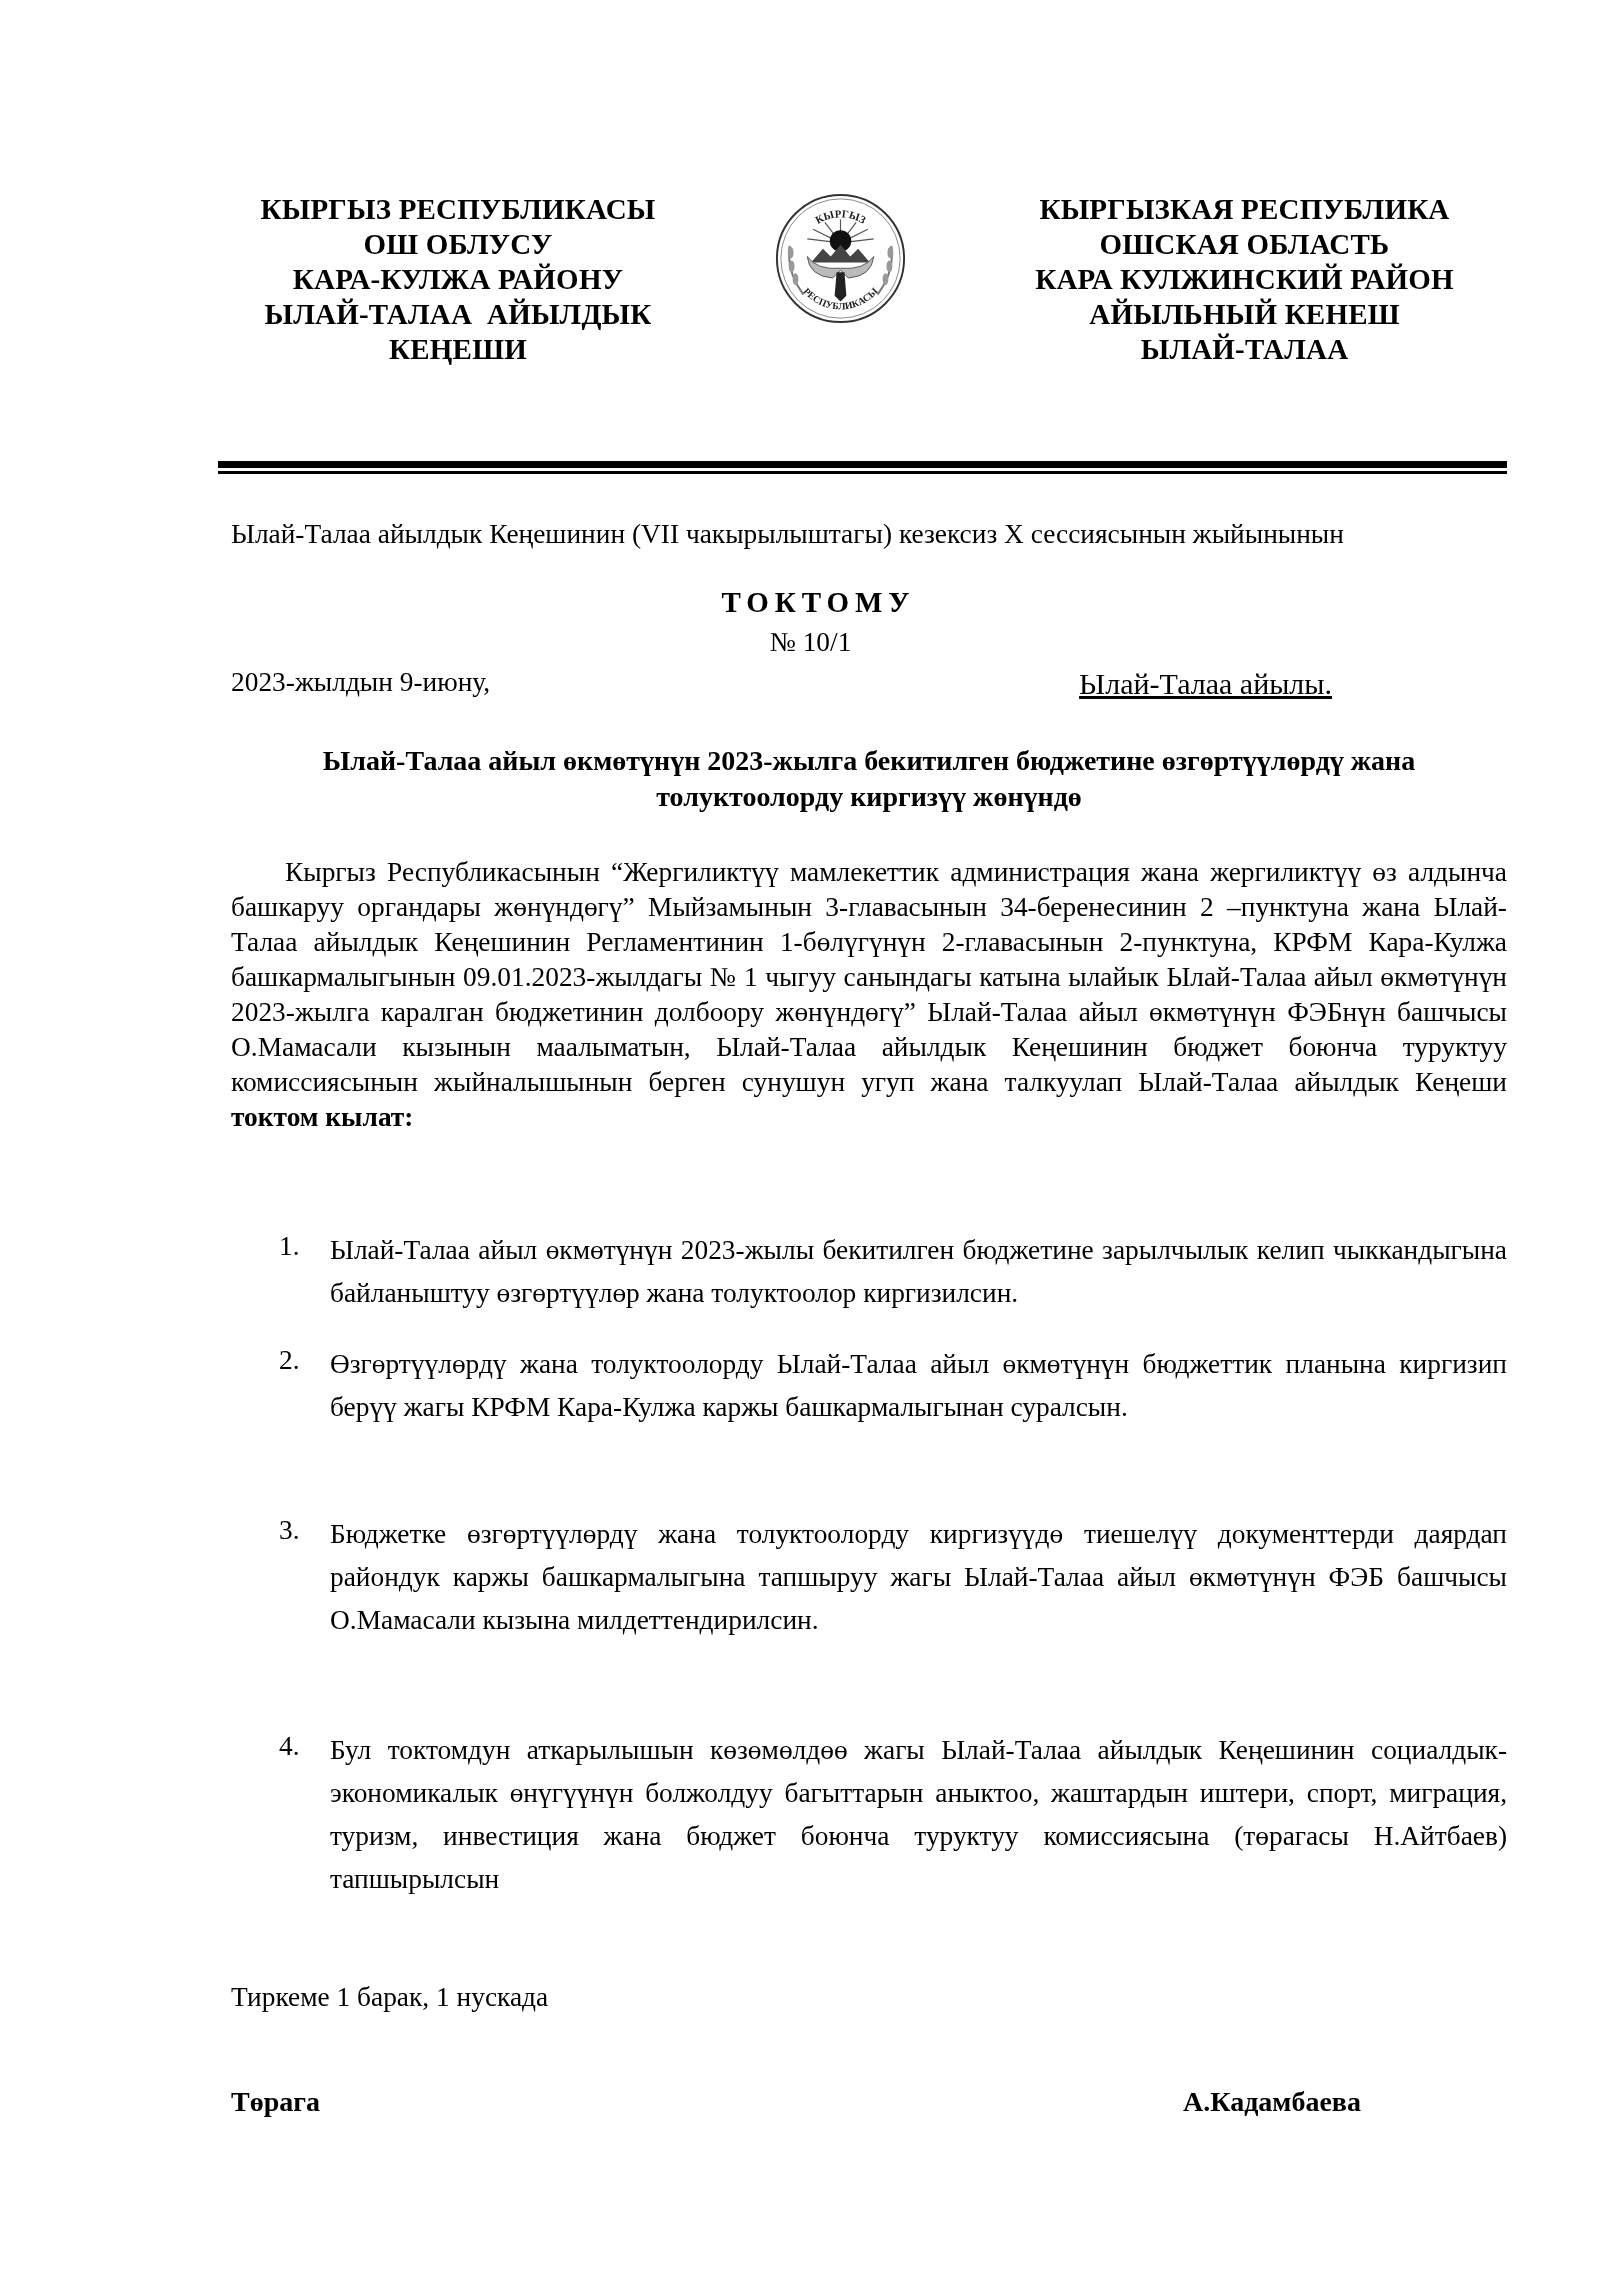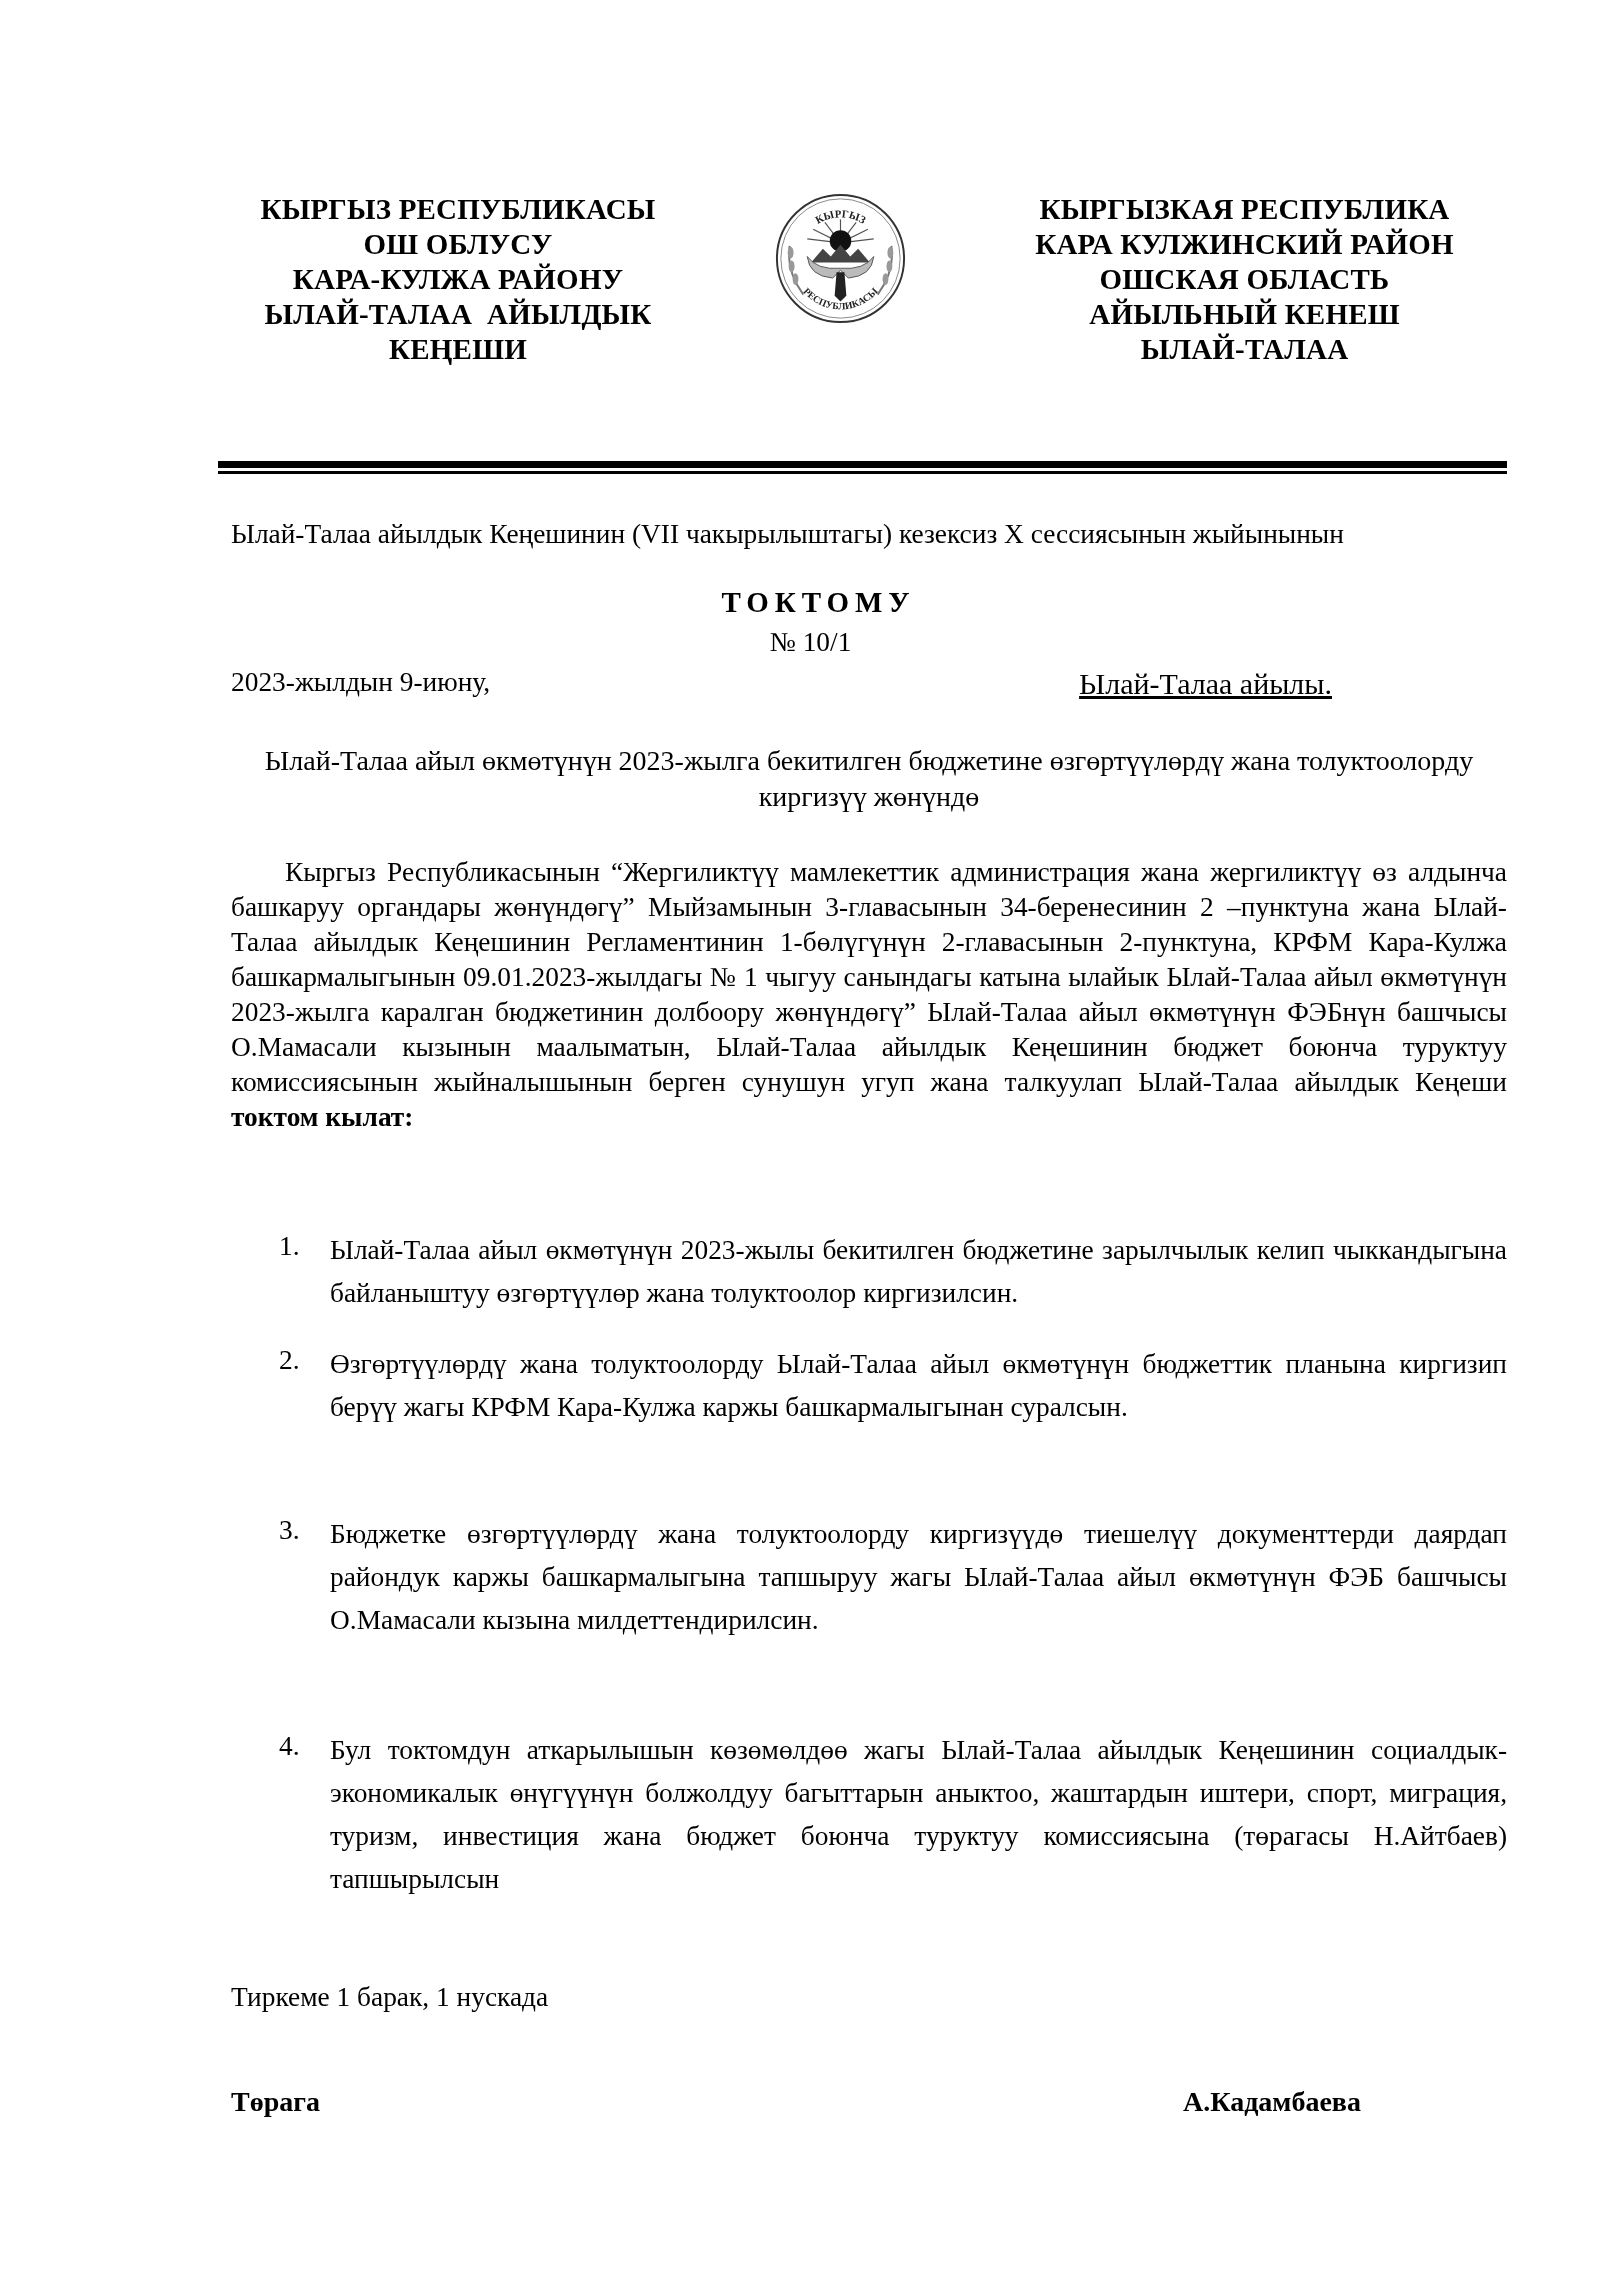--- a/index.html
+++ b/index.html
@@ -37,21 +37,21 @@
     }
     .doc-number {
       position: absolute; left: 0; width: 1621px; top: 627px;
       text-align: center; font-size: 27.4px;
     }
     .doc-date { position: absolute; left: 231px; top: 667px; font-size: 27.4px; }
     .doc-place { position: absolute; right: 143px; top: 667px; font-size: 30px; text-decoration: underline; }
 
     .subject {
       position: absolute; left: 231px; width: 1276px; top: 743px;
-      text-align: center; font-weight: normal; font-size: 28px; line-height: 36px;
+      text-align: center; font-weight: bold; font-size: 28px; line-height: 36px;
     }
 
     .preamble {
       position: absolute; left: 231px; width: 1276px; top: 855px;
       text-align: justify; text-indent: 54px;
     }
     .preamble b { font-weight: bold; }
 
     .item {
       position: absolute; left: 279px; width: 1228px;
@@ -118,22 +118,22 @@
         <textPath href="#arcTop" startOffset="50%" text-anchor="middle">КЫРГЫЗ</textPath>
       </text>
       <text font-size="10" font-weight="bold" font-family="Liberation Serif, serif" fill="#222">
         <textPath href="#arcBot" startOffset="50%" text-anchor="middle">РЕСПУБЛИКАСЫ</textPath>
       </text>
     </svg>
   </div>
 
   <div class="hdr-col hdr-right">
     <span class="hdr-line">КЫРГЫЗКАЯ РЕСПУБЛИКА</span>
+    <span class="hdr-line">ОШСКАЯ ОБЛАСТЬ</span>
     <span class="hdr-line">КАРА КУЛЖИНСКИЙ РАЙОН</span>
-    <span class="hdr-line">ОШСКАЯ ОБЛАСТЬ</span>
     <span class="hdr-line">АЙЫЛЬНЫЙ КЕНЕШ</span>
     <span class="hdr-line">ЫЛАЙ-ТАЛАА</span>
   </div>
 
   <div class="rule-thick"></div>
   <div class="rule-thin"></div>
 
   <div class="session body-text">Ылай-Талаа айылдык Кеңешинин (VII чакырылыштагы) кезексиз  X сессиясынын жыйынынын</div>
 
   <div class="doc-title">ТОКТОМУ</div>

